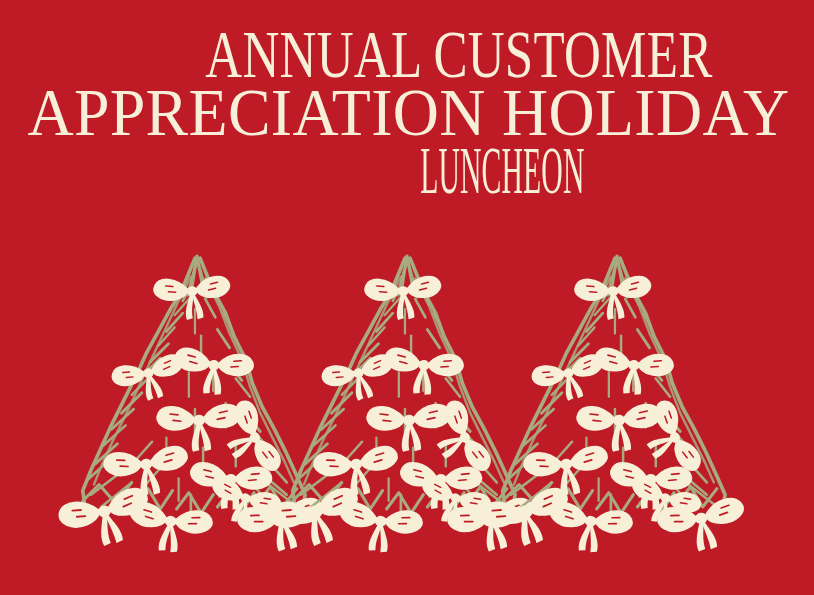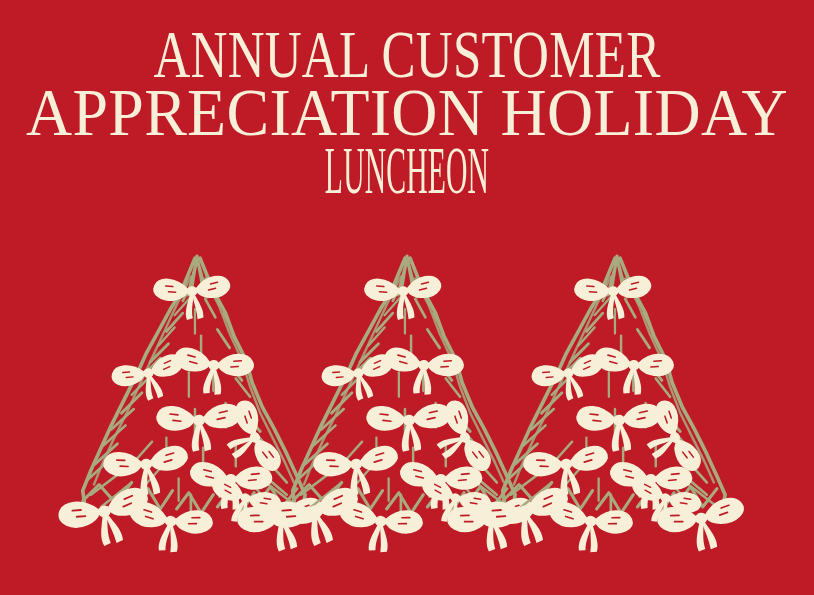--- a/index.html
+++ b/index.html
@@ -14,21 +14,21 @@
     height: 595px;
     overflow: hidden;
     background: #BE1B26;
     font-family: "Liberation Serif", "DejaVu Serif", serif;
   }
   #title-block {
     position: absolute;
     left: 0;
     top: 20px;
     width: 814px;
-    text-align: center;
+    text-align: right;
   }
   .title-line {
     display: block;
     color: #F7EFD7;
     font-family: "Liberation Serif", "DejaVu Serif", serif;
     font-weight: 400;
     text-transform: uppercase;
     white-space: nowrap;
     letter-spacing: 0.005em;
     line-height: 1;

